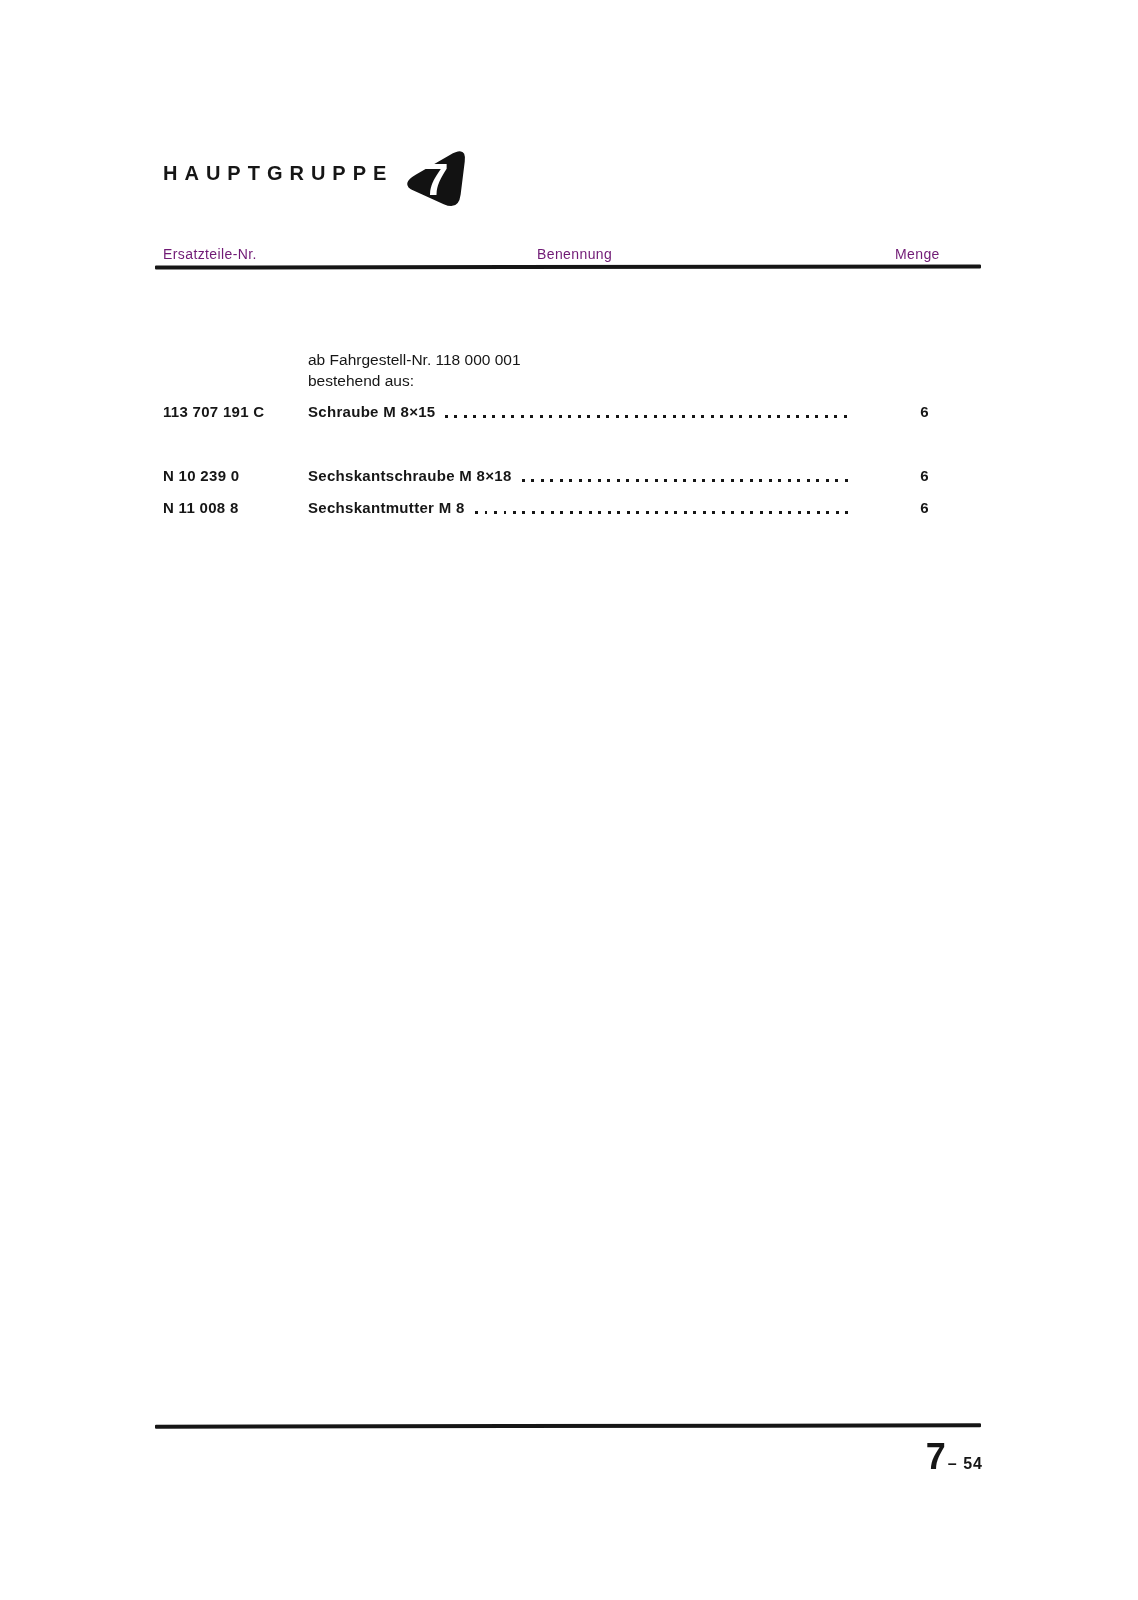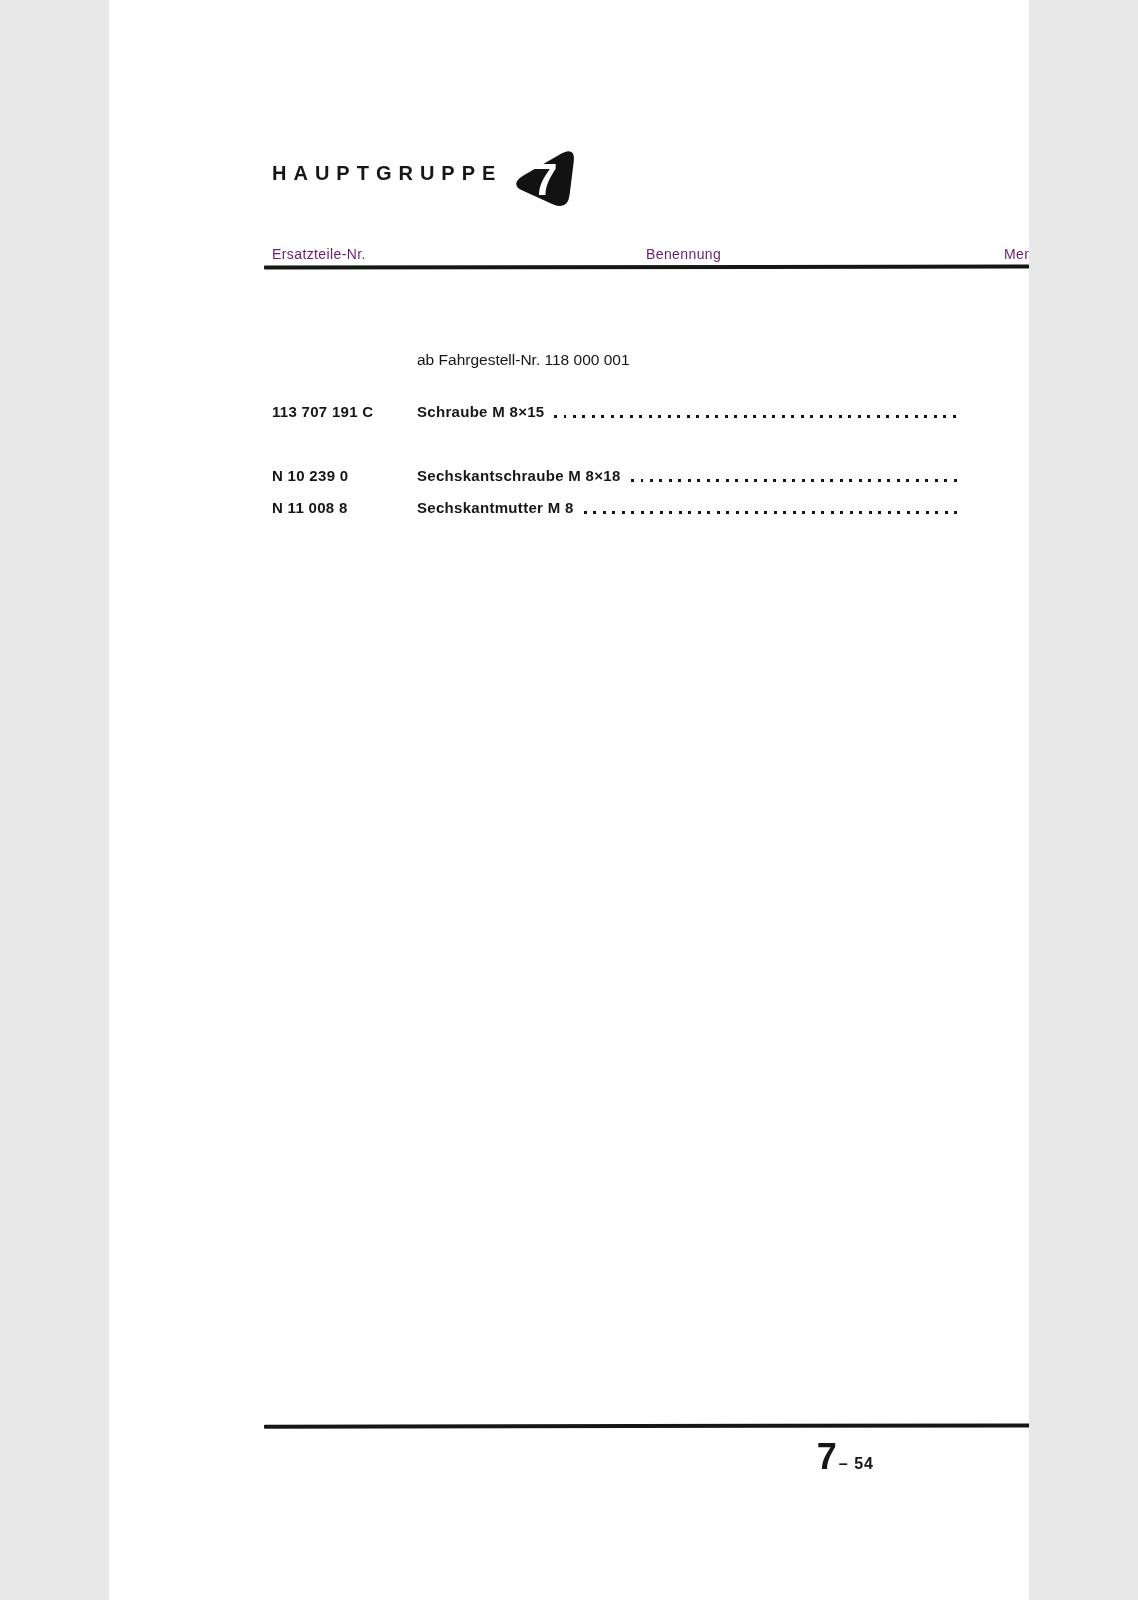--- a/index.html
+++ b/index.html
@@ -4,21 +4,21 @@
 <style>
   :root{
     --ink:#161616;
     --paper:#ffffff;
   }
   *{margin:0;padding:0;box-sizing:border-box;}
   html,body{background:#e8e8e8;}
   body{font-family:"Liberation Sans", sans-serif;}
   .page{
     position:relative;
-    width:920px;
+    width:1138px;
     height:1600px;
     margin:0 auto;
     background:var(--paper);
     color:var(--ink);
     overflow:hidden;
   }
 
   
   .group-label{
     position:absolute;
@@ -145,20 +145,23 @@
 
   <div class="col-head part">Ersatzteile-Nr.</div>
   <div class="col-head name">Benennung</div>
   <div class="col-head qty">Menge</div>
 
   <div class="rule top"></div>
 
   <div class="entry-line entry-sub">
     <span class="txt">ab Fahrgestell-Nr. 118 000 001</span>
   </div>
+  <div class="entry-line entry-consists">
+    <span class="txt">bestehend aus:</span>
+  </div>
 
   <div class="part-row row-0">
     <span class="pn">113 707 191 C</span>
     <span class="nm">Schraube M 8×15</span>
     <span class="leader"></span>
     <span class="qt">6</span>
   </div>
   <div class="part-row row-2">
     <span class="pn">N 10 239 0</span>
     <span class="nm">Sechskantschraube M 8×18</span>

